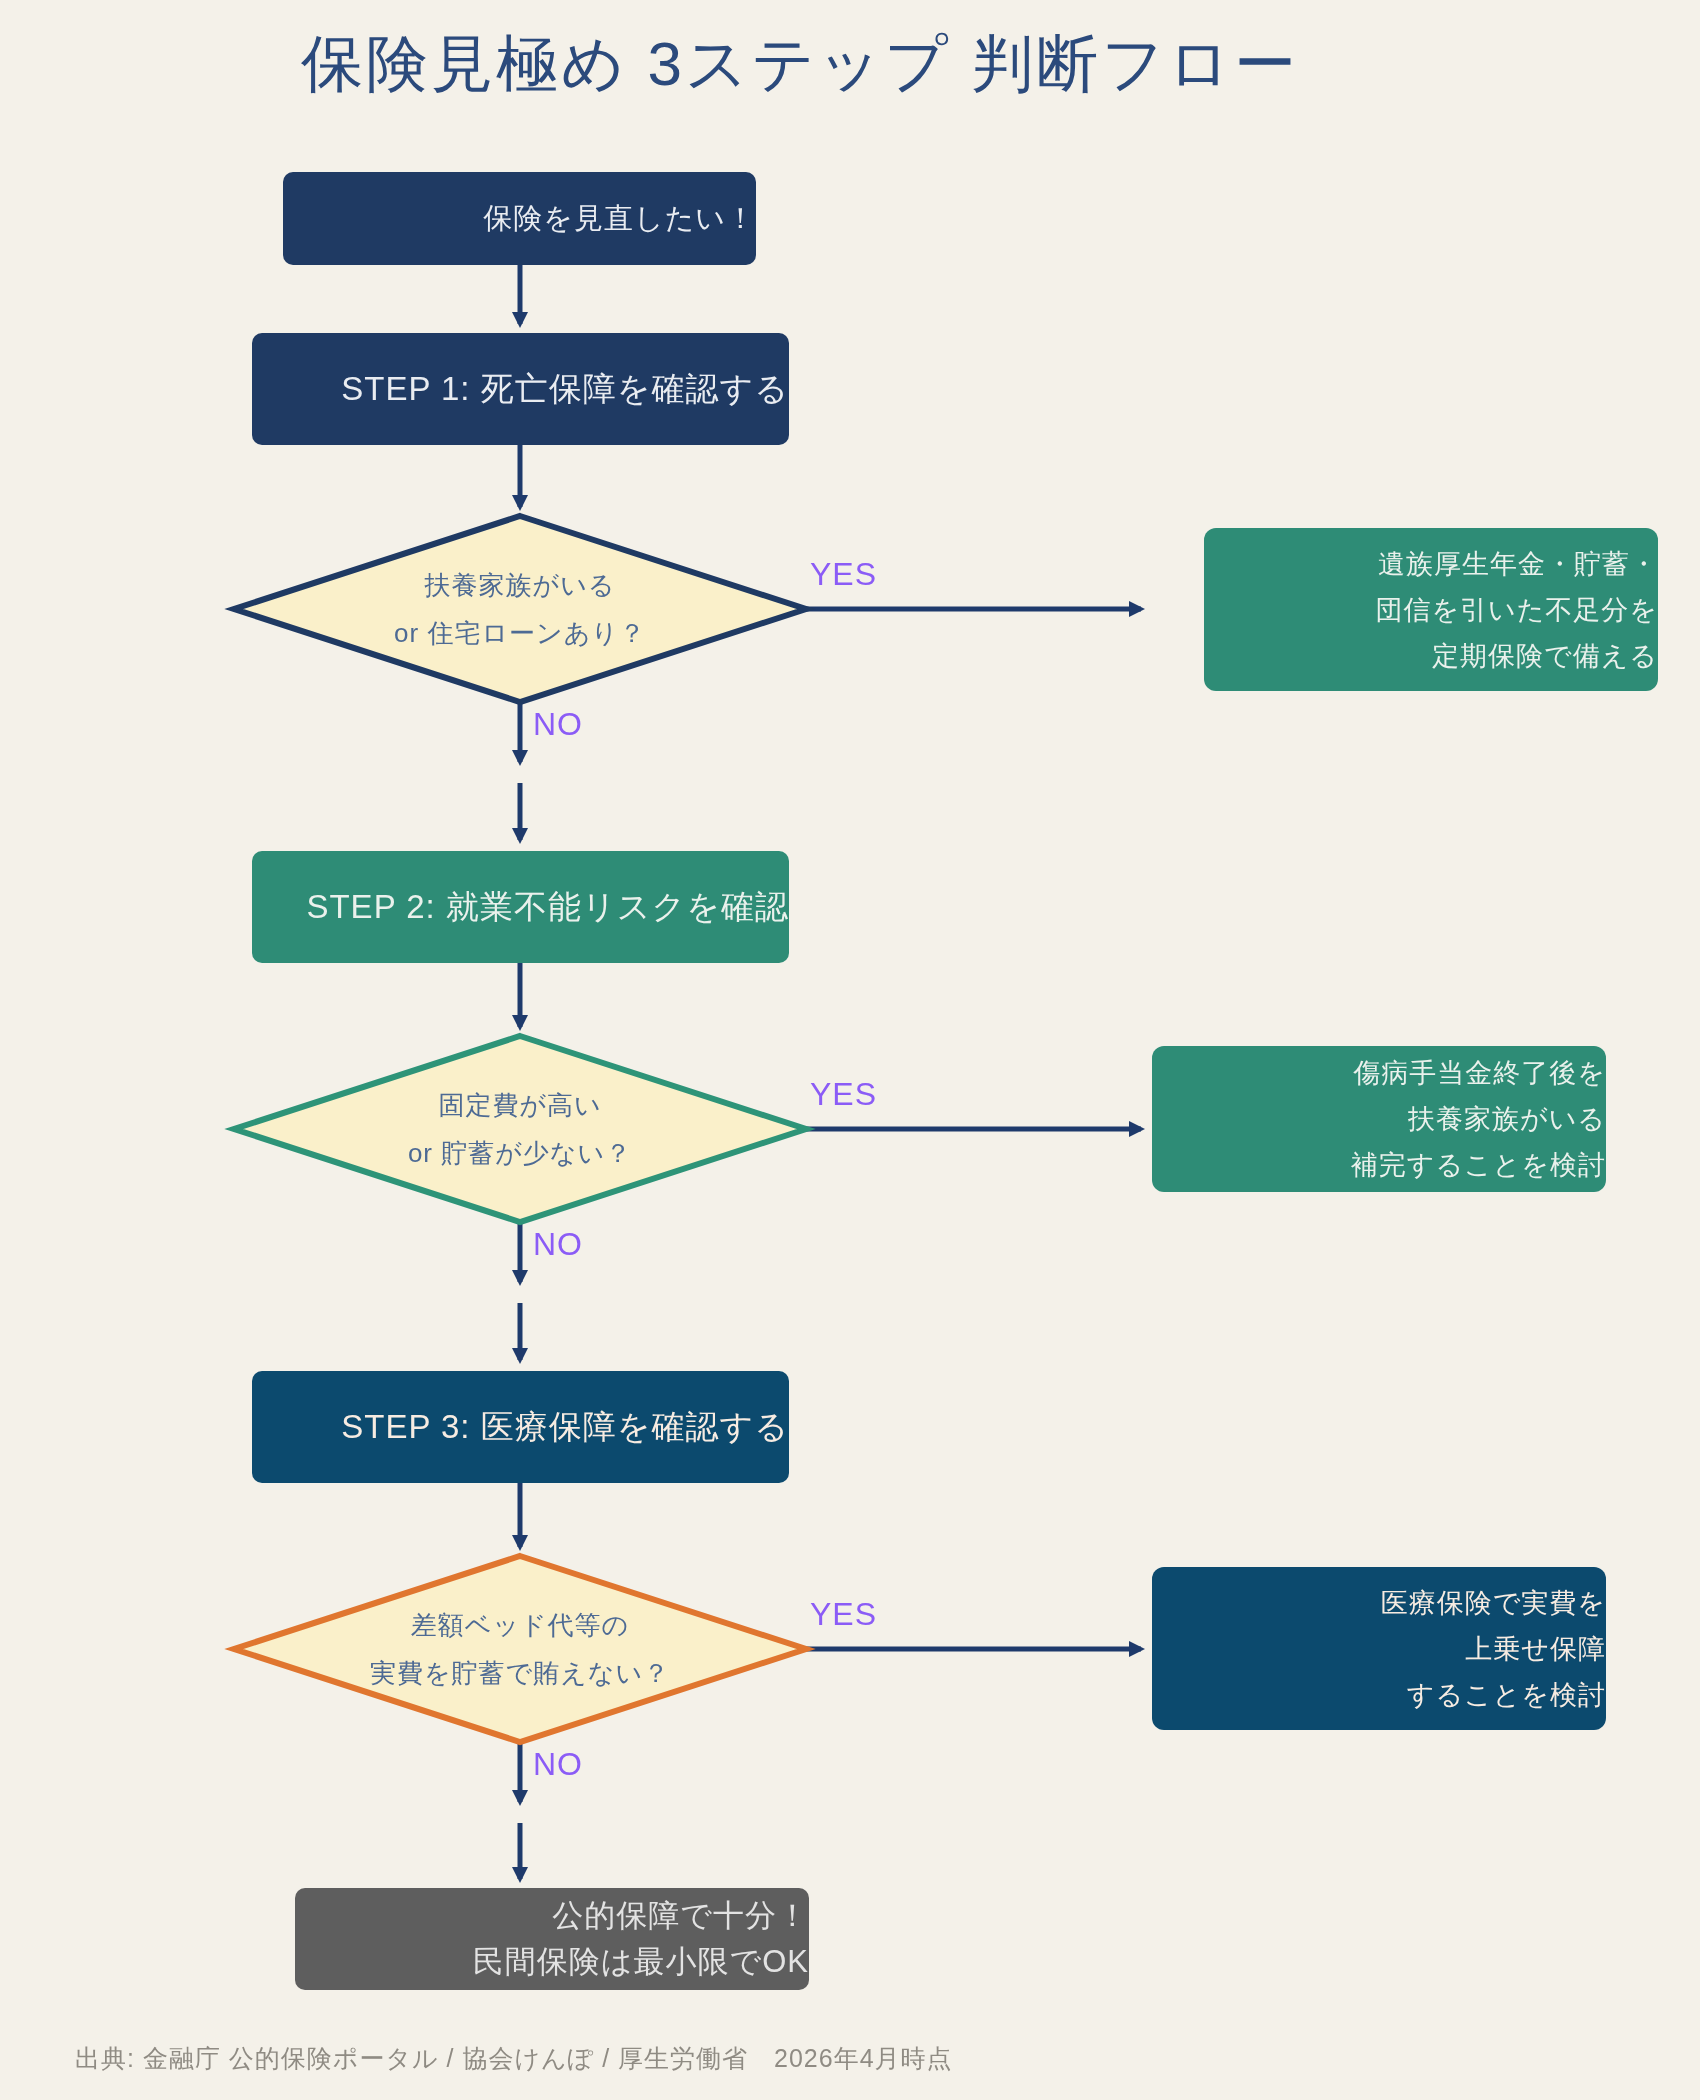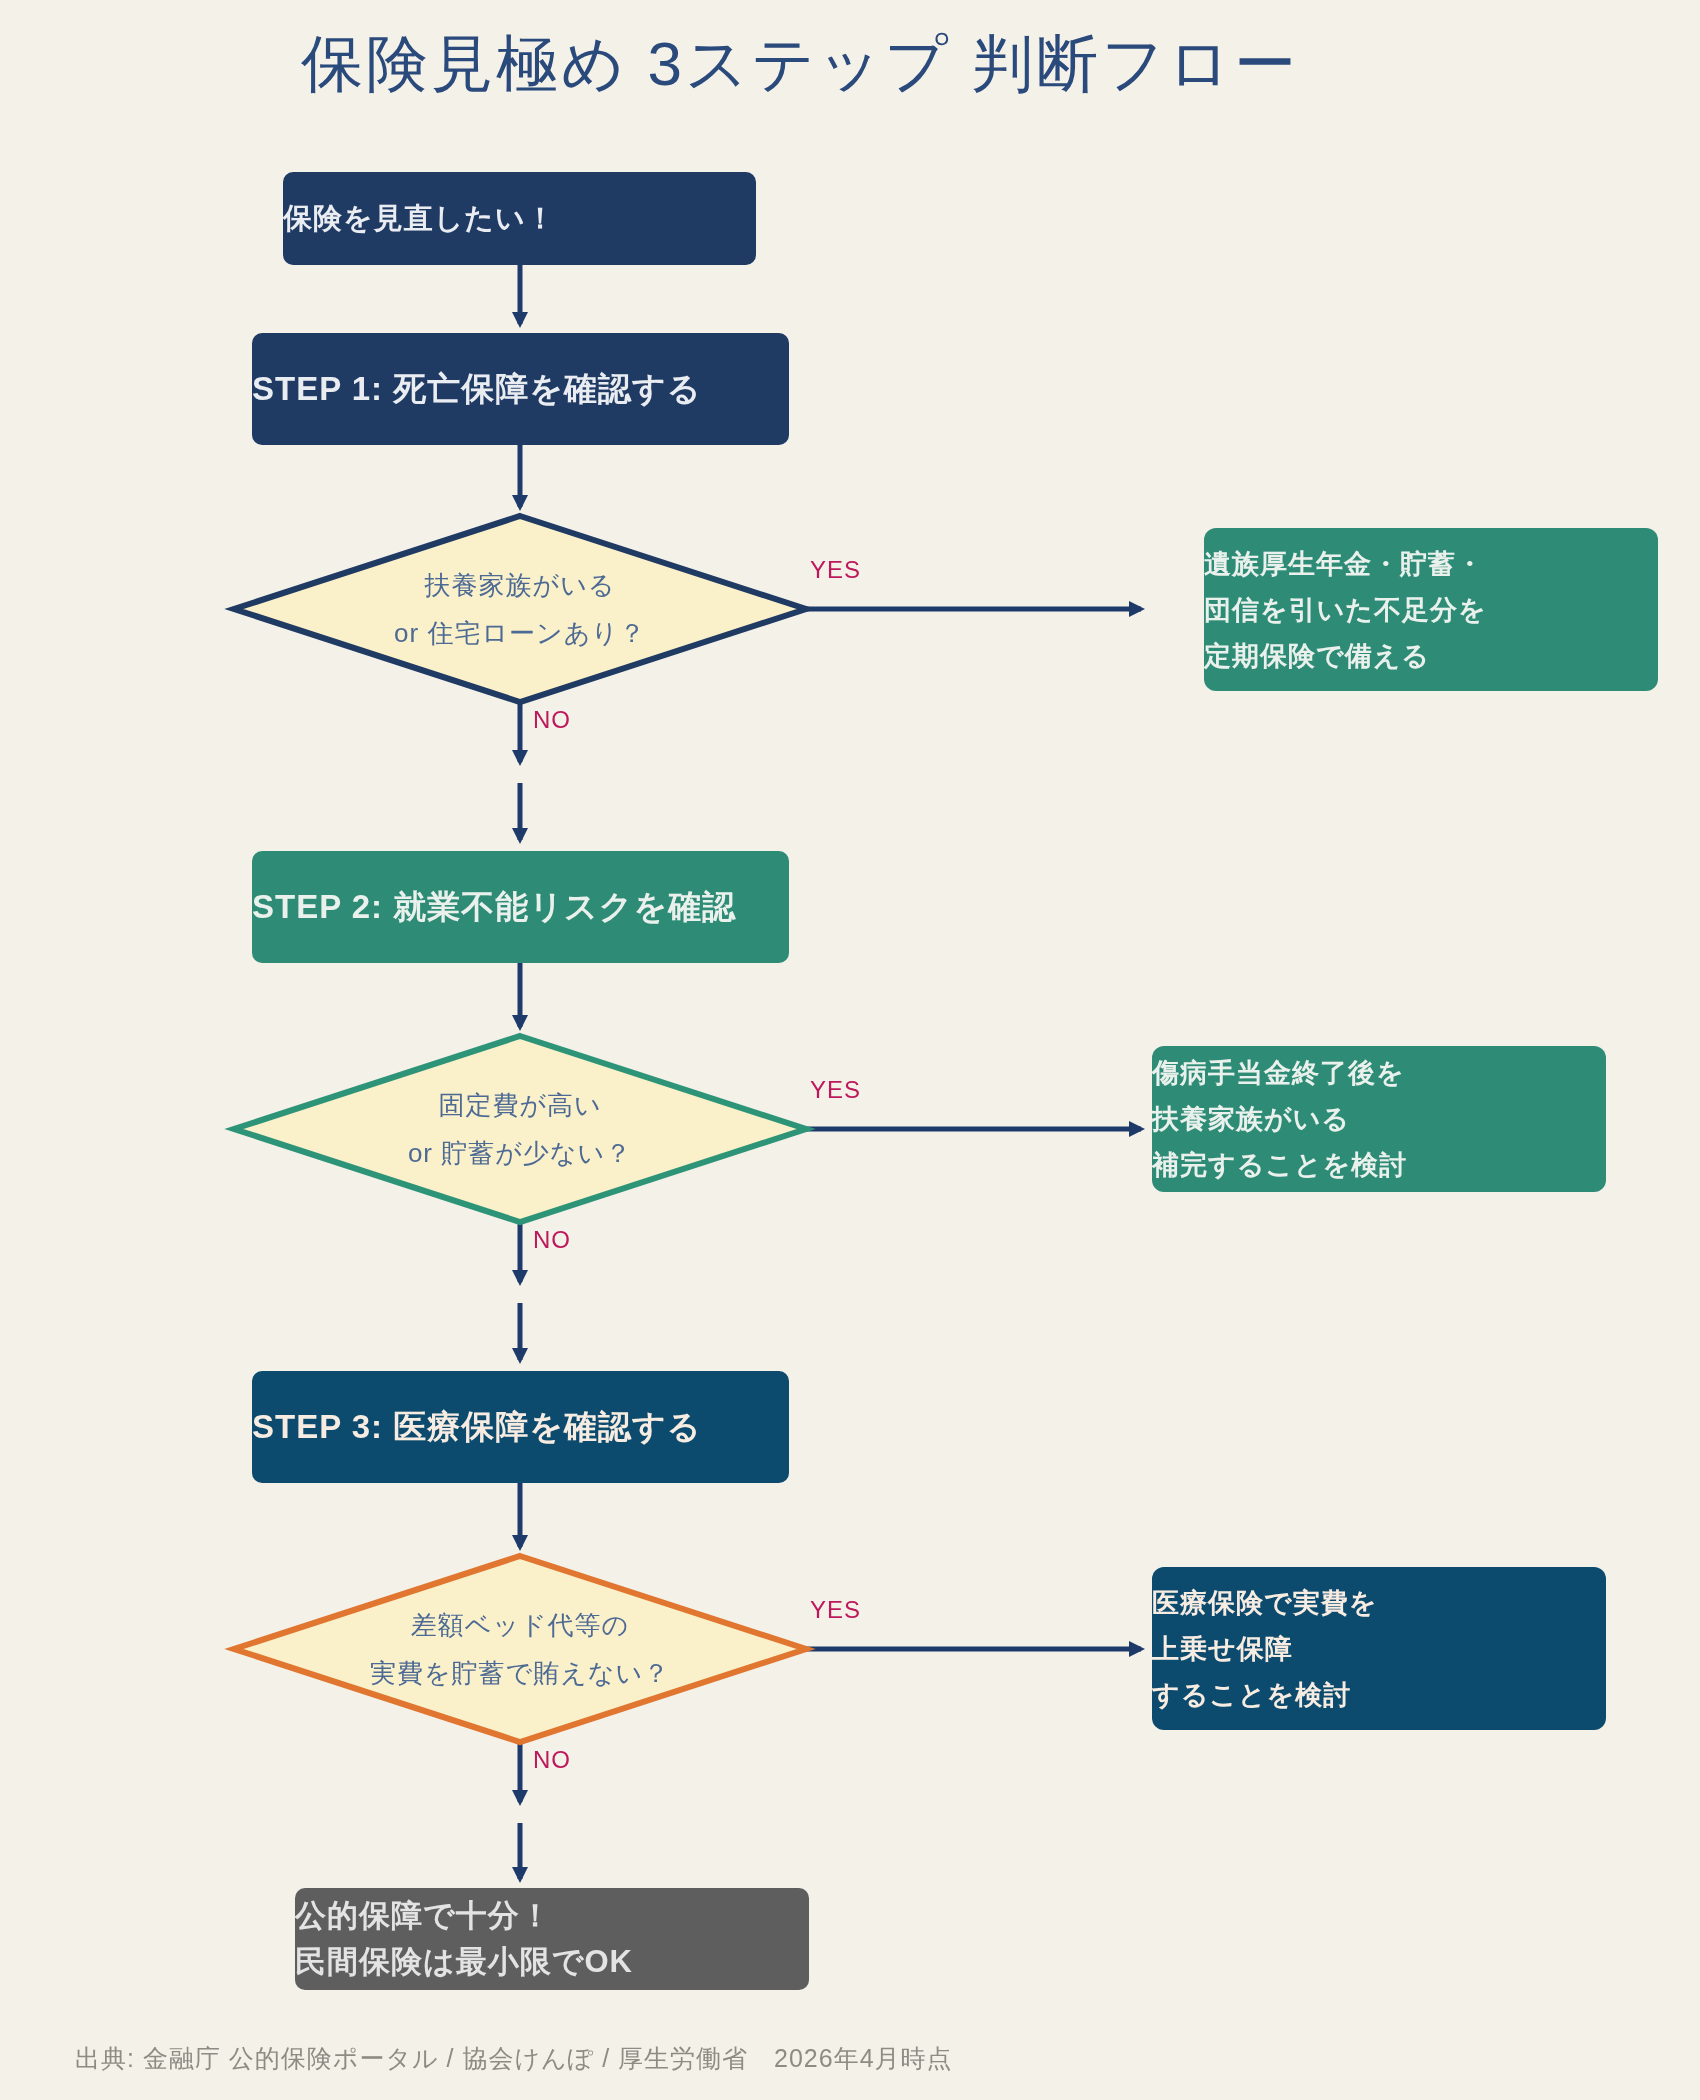--- a/index.html
+++ b/index.html
@@ -10,39 +10,39 @@
     font-weight:300;
   }
   .layer{position:absolute;left:0;top:0;}
   .page-title{
     position:absolute;left:50px;top:22px;width:1500px;
     text-align:center;font-size:62px;letter-spacing:3px;
     color:#2b4a7c;font-weight:300;
   }
   .node{
     position:absolute;display:flex;flex-direction:column;
-    align-items:flex-start;justify-content:center;text-align:center;
-    border-radius:10px;font-weight:700;letter-spacing:1px;
+    align-items:flex-end;justify-content:center;text-align:center;
+    border-radius:10px;font-weight:400;letter-spacing:1px;
   }
   .navy{background:#1f3a63;color:#e9ecf1;}
   .teal{background:#2e8c76;color:#eaf1ec;}
   .orange{background:#0c4a6e;color:#f7ece2;}
   .gray{background:#5e5e5e;color:#e3e3e3;}
   .start-node{font-size:29px;}
   .step-node{font-size:33px;}
   .result-node{font-size:27px;line-height:46px;border-radius:12px;}
   .end-node{font-size:31px;line-height:46px;}
   .result-line{display:block;}
   .diamond-label{
     position:absolute;left:270px;width:500px;text-align:center;
     color:#4d6a94;font-size:26px;line-height:48px;letter-spacing:1px;
   }
   .diamond-line{display:block;}
   .edge-label{
-    position:absolute;color:#be185d;font-size:24px;letter-spacing:1px;
+    position:absolute;color:#8b5cf6;font-size:32px;letter-spacing:1px;
   }
   .footer-note{
     position:absolute;left:75px;top:2042px;
     color:#8f8b83;font-size:25px;letter-spacing:1px;
   }
 </style>
 </head>
 <body>
 
 <div class="canvas">

